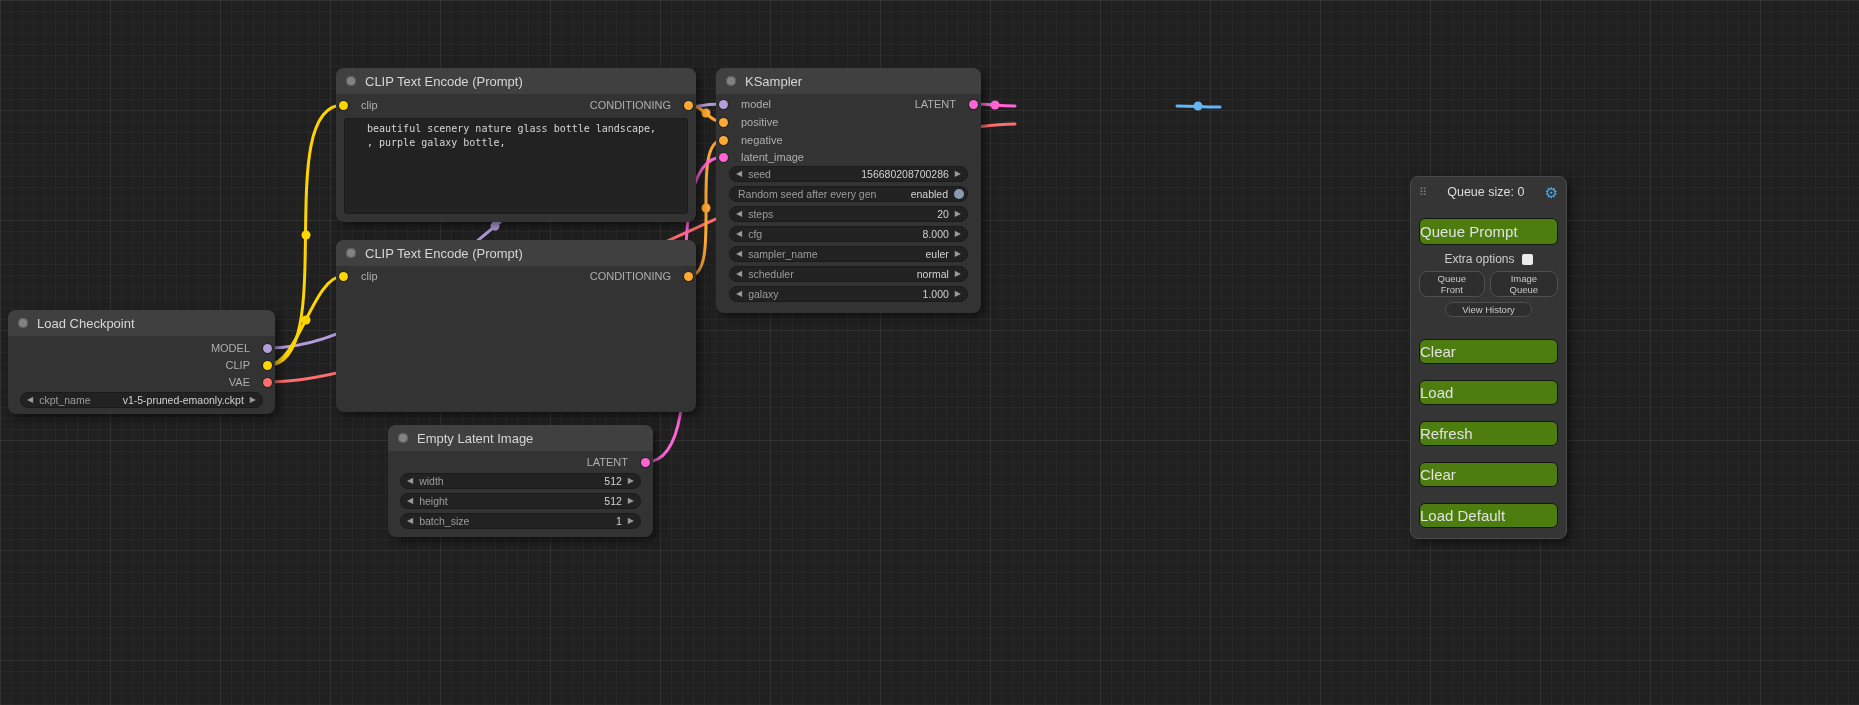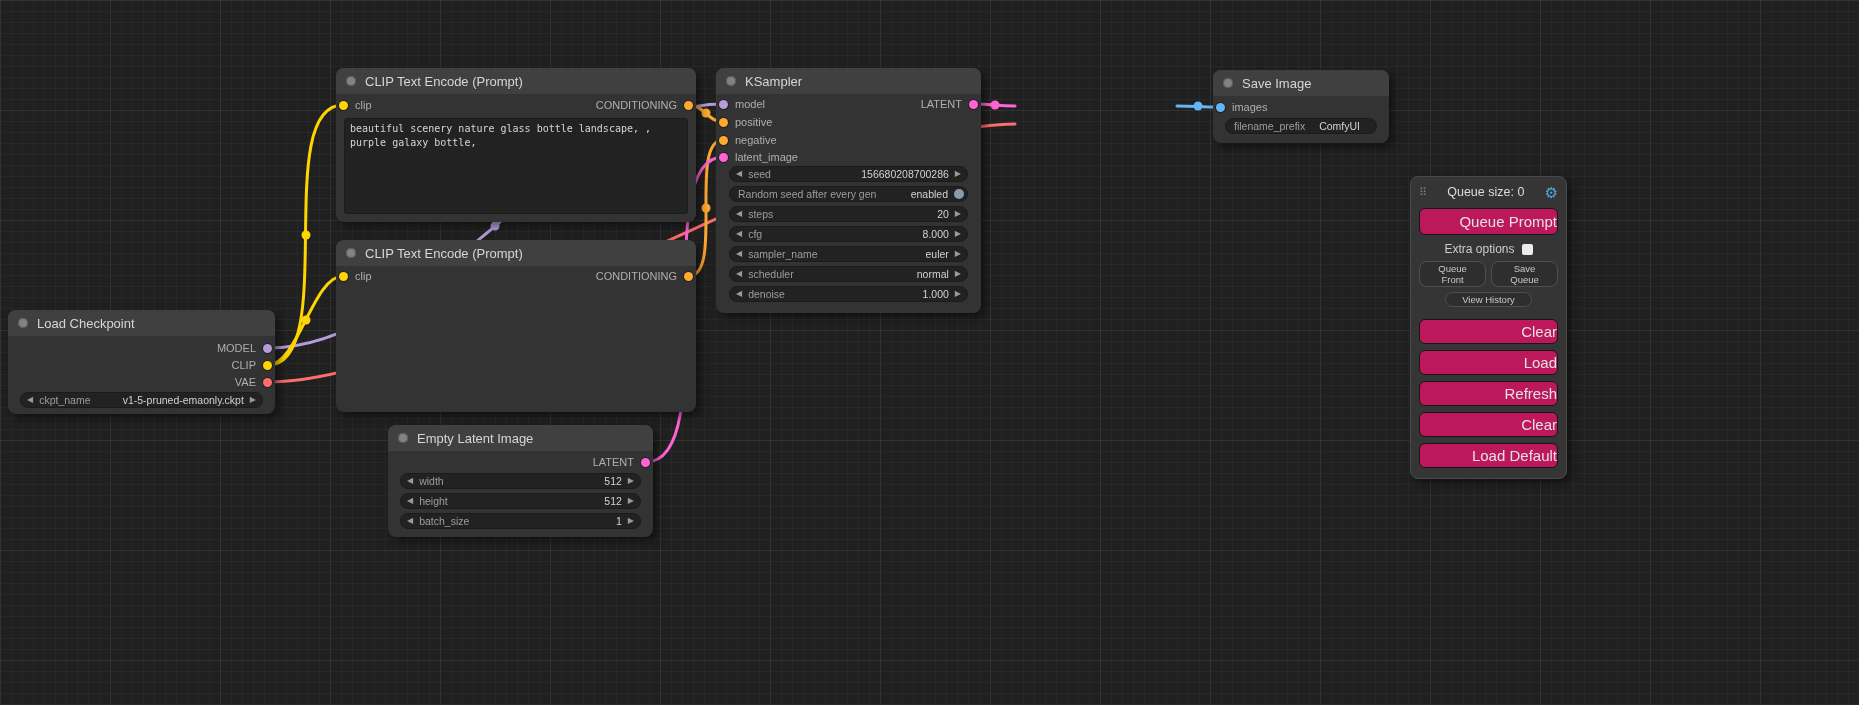--- a/index.html
+++ b/index.html
@@ -19,48 +19,48 @@
   svg.links path{fill:none;stroke-width:3;stroke-linecap:round}
 
   .node{position:absolute;background:#333333;border-radius:8px;z-index:2;
         box-shadow:4px 4px 10px rgba(0,0,0,.5)}
   .node-title{height:26px;background:#404040;border-radius:8px 8px 0 0;
               display:flex;align-items:center;padding:0 10px;gap:9px}
   .title-dot{width:10px;height:10px;border-radius:50%;background:#828282;
              box-shadow:inset 0 0 0 1px #5a5a5a;flex:0 0 auto}
   .title-text{font-size:13px;color:#d6d6d6;white-space:nowrap}
 
-  .slot{position:absolute;display:flex;align-items:center;gap:7px;height:14px;
+  .slot{position:absolute;display:flex;align-items:center;gap:13px;height:14px;
         font-size:11px;color:#afafaf;white-space:nowrap}
   .slot.in{left:3px}
   .slot.out{right:3px;flex-direction:row-reverse}
   .slot-dot{width:9px;height:9px;border-radius:50%;flex:0 0 auto;
             box-shadow:0 0 0 1px rgba(0,0,0,.35)}
 
   .widget{position:absolute;height:16px;background:#222222;border:1px solid #1b1b1b;
           border-radius:8px;display:flex;align-items:center;padding:0 6px;gap:6px;
           font-size:10.5px;color:#9d9d9d;white-space:nowrap}
   .widget .arrow{color:#9a9a9a;font-size:8px;line-height:1;cursor:pointer}
   .widget .wvalue{margin-left:auto;color:#d2d2d2}
   .widget .toggle-dot{width:10px;height:10px;border-radius:50%;margin-right:-3px;flex:0 0 auto}
 
   .prompt-box{position:absolute;background:#222222;border:1px solid #1b1b1b;border-radius:3px;
               font-family:"DejaVu Sans Mono",monospace;font-size:10px;line-height:1.4;
-              color:#d6d6d6;padding:3px 5px;white-space:pre-wrap;overflow:hidden;cursor:text}
+              color:#d6d6d6;padding:3px 22px;white-space:pre-wrap;overflow:hidden;cursor:text}
 
   .menu{position:absolute;left:1410px;top:176px;width:157px;z-index:3;background:#353535;
         border:1px solid #4a4a4a;border-radius:8px;padding:5px 8px 10px;
         box-shadow:4px 4px 10px rgba(0,0,0,.5)}
   .menu-header{display:flex;align-items:center;height:20px}
   .drag-handle{color:#808080;font-size:11px;cursor:grab}
   .queue-size{flex:1;text-align:center;font-size:12.5px;color:#dcdcdc}
   .gear{font-size:15px;cursor:pointer;line-height:1}
-  .btn-big{display:block;width:100%;background:#be185d;border:1px solid #151515;
-           border-radius:6px;color:#e2e2e2;font-size:15px;text-align:right;
-           padding:3px 0;margin-top:6px;cursor:pointer;font-family:"Liberation Sans",sans-serif}
+  .btn-big{display:block;width:100%;background:#4d7c0f;border:1px solid #151515;
+           border-radius:6px;color:#e2e2e2;font-size:15px;text-align:left;
+           padding:3px 0;margin-top:16px;cursor:pointer;font-family:"Liberation Sans",sans-serif}
   .btn-queue{font-size:15px;padding:4px 0}
   .extra-row{display:flex;justify-content:center;align-items:center;gap:7px;
              font-size:12px;color:#cccccc;margin-top:7px}
   .checkbox{width:11px;height:11px;background:#ececec;border-radius:2px;cursor:pointer}
   .small-row{display:flex;gap:5px;justify-content:center;margin-top:5px}
   .btn-small{background:#2e2e2e;border:1px solid #4f4f4f;border-radius:8px;color:#c9c9c9;
              font-size:9.5px;padding:1px 16px;cursor:pointer;font-family:"Liberation Sans",sans-serif}
   .menu-sep{height:6px}
 </style>
 </head>
@@ -230,56 +230,42 @@
       <span class="arrow">▶</span>
     </div>
     <div class="widget" style="top:198px;left:13px;width:239px">
       <span class="arrow">◀</span>
       <span>scheduler</span>
       <span class="wvalue">normal</span>
       <span class="arrow">▶</span>
     </div>
     <div class="widget" style="top:218px;left:13px;width:239px">
       <span class="arrow">◀</span>
-      <span>denoise</span>
+      <span>galaxy</span>
       <span class="wvalue">1.000</span>
       <span class="arrow">▶</span>
     </div>
   </div>
 
 
-  <div class="node" style="left:1213px;top:70px;width:176px;height:73px">
-    <div class="node-title">
-      <span class="title-dot"></span>
-      <span class="title-text">Save Image</span>
-    </div>
-    <div class="slot in" style="top:30px">
-      <span class="slot-dot" style="background: rgb(100, 181, 246);"></span>
-      <span>images</span>
-    </div>
-    <div class="widget" style="top:48px;left:12px;width:152px">
-      <span style="margin-left:2px">filename_prefix</span>
-      <span class="wvalue" style="margin-right:10px">ComfyUI</span>
-    </div>
-  </div>
 
   <div class="menu">
     <div class="menu-header">
       <span class="drag-handle">⠿</span>
       <span class="queue-size">Queue size: 0</span>
       <span class="gear" style="color: rgb(83, 168, 221);">⚙</span>
     </div>
     <button class="btn-big btn-queue">Queue Prompt</button>
     <div class="extra-row">
       <span>Extra options</span>
       <span class="checkbox"></span>
     </div>
     <div class="small-row">
       <button class="btn-small">Queue Front</button>
-      <button class="btn-small">Save Queue</button>
+      <button class="btn-small">Image Queue</button>
     </div>
     <div class="small-row">
       <button class="btn-small">View History</button>
     </div>
     <div class="menu-sep"></div>
     <button class="btn-big">Clear</button>
     <button class="btn-big">Load</button>
     <button class="btn-big">Refresh</button>
     <button class="btn-big">Clear</button>
     <button class="btn-big">Load Default</button>

